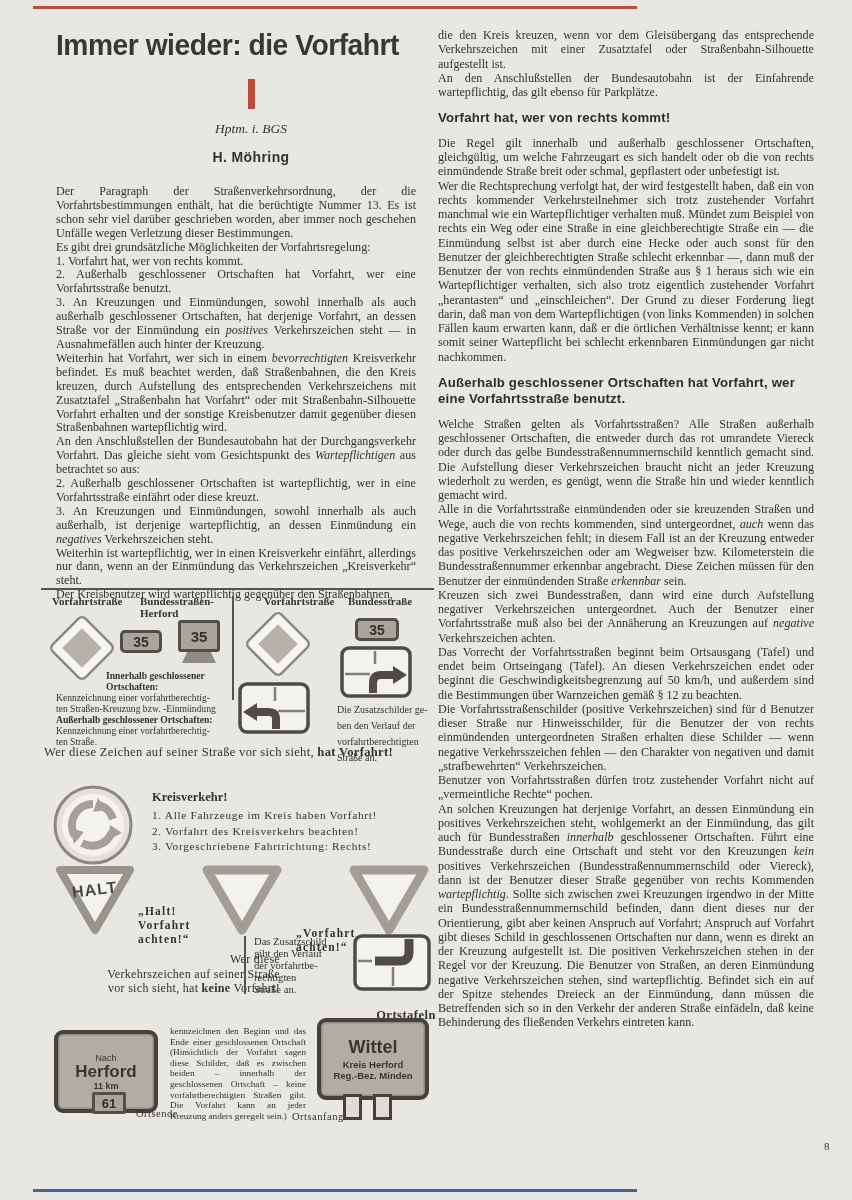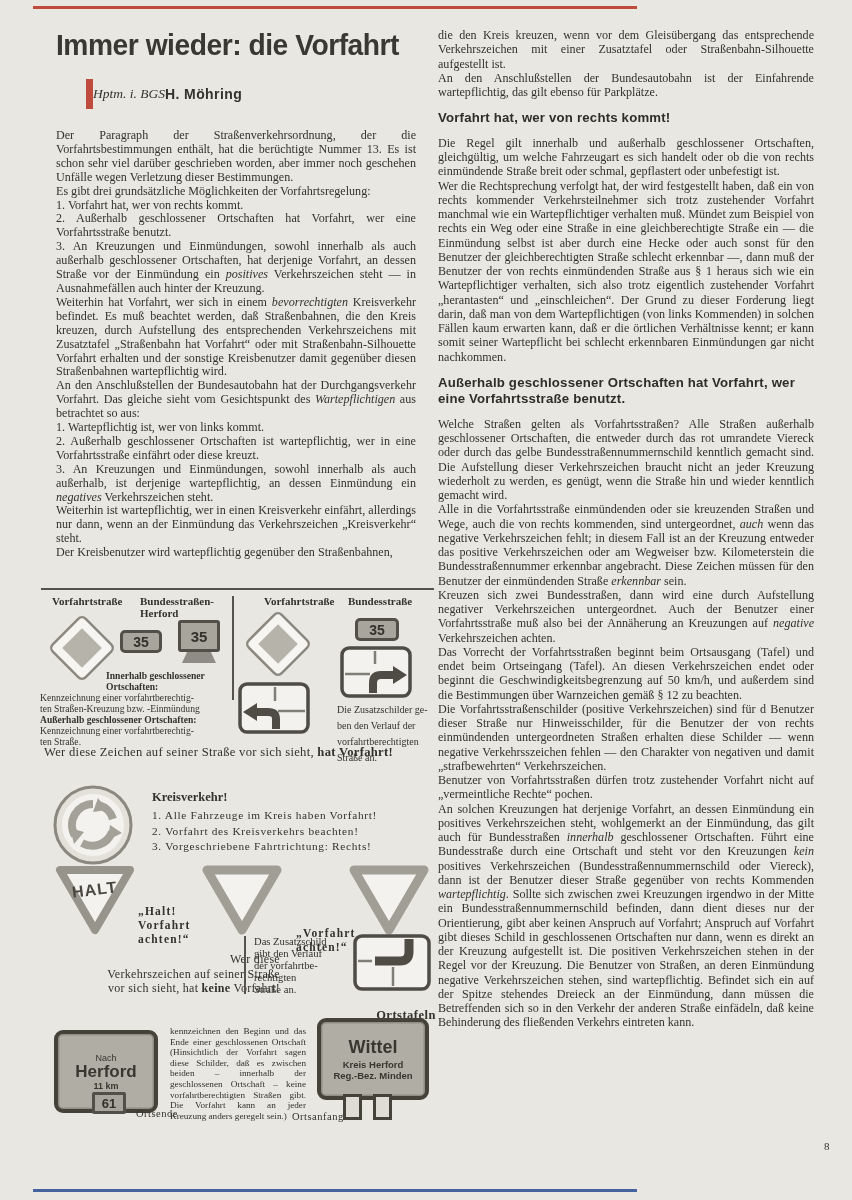--- a/index.html
+++ b/index.html
@@ -5,21 +5,21 @@
   html,body{margin:0;padding:0;background:#cfcecb;}
   .page{position:relative;width:852px;height:1200px;background:#e9e7e2;overflow:hidden;
         font-family:"Liberation Serif",serif;color:#34322d;}
   .rule-top{position:absolute;left:33px;top:6px;width:604px;height:3px;background:#bf4b3c;}
   .rule-bottom{position:absolute;left:33px;top:1189px;width:604px;height:3px;background:#45639e;}
 
   
   .col-left{position:absolute;left:56px;top:28px;width:360px;}
   .title{font-family:"Liberation Sans",sans-serif;font-weight:700;font-size:30px;line-height:34px;
          color:#3a3833;letter-spacing:-.5px;transform:scaleX(.94);transform-origin:left;white-space:nowrap;}
-  .byline{display:flex;align-items:center;margin:17px 0 20px 30px;}
+  .byline{display:flex;align-items:center;gap:12px;margin:17px 0 20px 30px;flex-direction:column;}
   .byline-bar{width:7px;height:30px;background:#bf4b3c;}
   .byline-rank{font-style:italic;font-size:13.5px;}
   .byline-name{font-family:"Liberation Sans",sans-serif;font-weight:700;font-size:14px;letter-spacing:.4px;}
   .body p{margin:0;font-size:12.1px;line-height:13.9px;text-align:justify;}
 
   
   .col-right{position:absolute;left:438px;top:28px;width:376px;}
   .col-right p{margin:0;font-size:12.1px;line-height:14.25px;text-align:justify;}
   .col-right h2{font-family:"Liberation Sans",sans-serif;font-weight:700;font-size:13.2px;line-height:16.5px;
                 margin:11px 0 9px;color:#2e2d28;letter-spacing:.2px;}
@@ -68,21 +68,20 @@
       <span class="byline-name">H. Möhring</span>
     </div>
     <div class="body">
       <p>Der Paragraph der Straßenverkehrsordnung, der die Vorfahrtsbestimmungen enthält, hat die berüchtigte Nummer 13. Es ist schon sehr viel darüber geschrieben worden, aber immer noch geschehen Unfälle wegen Verletzung dieser Bestimmungen.</p>
       <p>Es gibt drei grundsätzliche Möglichkeiten der Vorfahrtsregelung:</p>
       <p>1. Vorfahrt hat, wer von rechts kommt.</p>
       <p>2. Außerhalb geschlossener Ortschaften hat Vorfahrt, wer eine Vorfahrtsstraße benutzt.</p>
       <p>3. An Kreuzungen und Einmündungen, sowohl innerhalb als auch außerhalb geschlossener Ortschaften, hat derjenige Vorfahrt, an dessen Straße vor der Einmündung ein <i>positives</i> Verkehrszeichen steht — in Ausnahmefällen auch hinter der Kreuzung.</p>
       <p>Weiterhin hat Vorfahrt, wer sich in einem <i>bevorrechtigten</i> Kreisverkehr befindet. Es muß beachtet werden, daß Straßenbahnen, die den Kreis kreuzen, durch Aufstellung des entsprechenden Verkehrszeichens mit Zusatztafel „Straßenbahn hat Vorfahrt“ oder mit Straßenbahn-Silhouette Vorfahrt erhalten und der sonstige Kreisbenutzer damit gegenüber diesen Straßenbahnen wartepflichtig wird.</p>
       <p>An den Anschlußstellen der Bundesautobahn hat der Durchgangsverkehr Vorfahrt. Das gleiche sieht vom Gesichtspunkt des <i>Wartepflichtigen</i> aus betrachtet so aus:</p>
-      <p>1. Wartepflichtig ist, wer von links kommt.</p>
       <p>2. Außerhalb geschlossener Ortschaften ist wartepflichtig, wer in eine Vorfahrtsstraße einfährt oder diese kreuzt.</p>
       <p>3. An Kreuzungen und Einmündungen, sowohl innerhalb als auch außerhalb, ist derjenige wartepflichtig, an dessen Einmündung ein <i>negatives</i> Verkehrszeichen steht.</p>
       <p>Weiterhin ist wartepflichtig, wer in einen Kreisverkehr einfährt, allerdings nur dann, wenn an der Einmündung das Verkehrszeichen „Kreisverkehr“ steht.</p>
       <p>Der Kreisbenutzer wird wartepflichtig gegenüber den Straßenbahnen,</p>
     </div>
   </div>
 
   <div class="col-right">
     <p>die den Kreis kreuzen, wenn vor dem Gleisübergang das entsprechende Verkehrszeichen mit einer Zusatztafel oder Straßenbahn-Silhouette aufgestellt ist.</p>
     <p>An den Anschlußstellen der Bundesautobahn ist der Einfahrende wartepflichtig, das gilt ebenso für Parkplätze.</p>
@@ -114,21 +113,21 @@
 
     <div class="diamond" style="left:10px;top:24px;">
       <div class="rot"></div>
     </div>
     <div class="plate" style="left:80px;top:38px;width:36px;height:17px;font-size:14px;">35</div>
     <div class="plate" style="left:138px;top:28px;width:36px;height:26px;font-size:15px;border-radius:3px;">35</div>
     <div class="postbase" style="left:142px;top:60px;width:34px;height:11px;"></div>
 
     <div class="smallcap" style="left:66px;top:78px;width:125px;"><b>Innerhalb geschlossener</b>
 <b>Ortschaften:</b></div>
-    <div class="smallcap" style="left:0;top:100px;width:188px;">Kennzeichnung einer vorfahrtberechtig-
+    <div class="smallcap" style="left:16px;top:100px;width:188px;">Kennzeichnung einer vorfahrtberechtig-
 ten Straßen-Kreuzung bzw. -Einmündung
 <b>Außerhalb geschlossener Ortschaften:</b>
 Kennzeichnung einer vorfahrtberechtig-
 ten Straße.</div>
 
     <div class="diamond" style="left:206px;top:20px;">
       <div class="rot"></div>
     </div>
 
     <svg class="abs" style="left:198px;top:90px;" width="72" height="52" viewBox="0 0 72 52">

